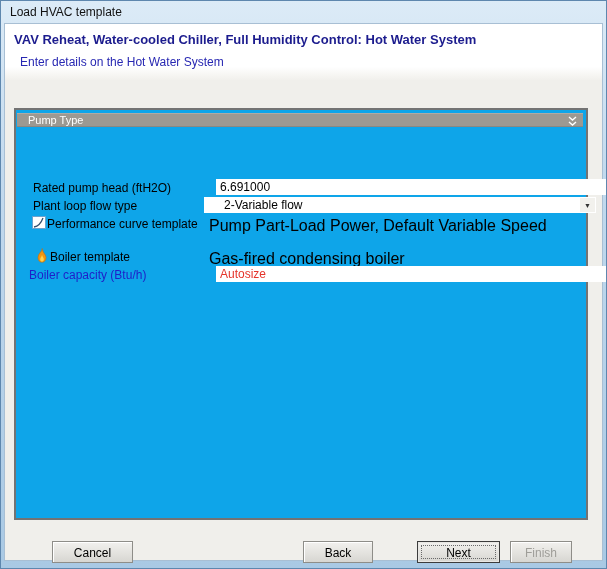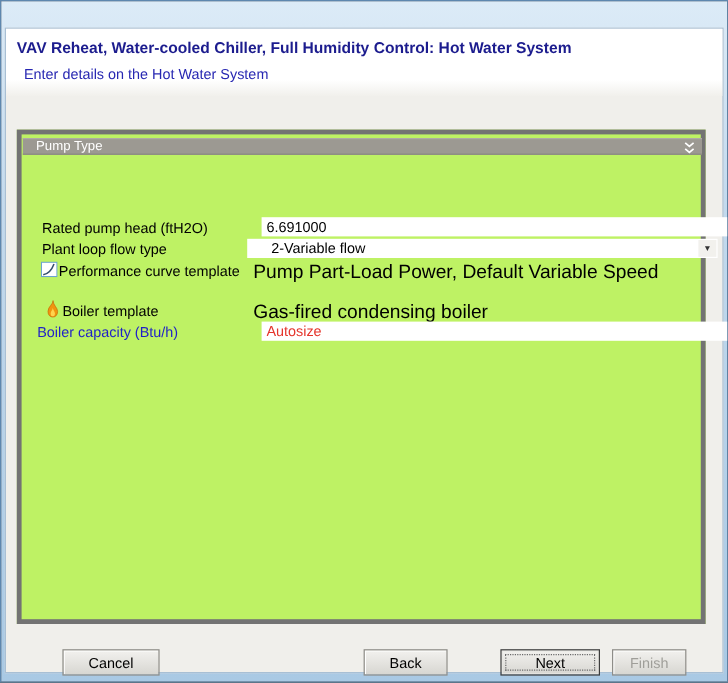--- a/index.html
+++ b/index.html
@@ -27,21 +27,21 @@
   .heading{
     position:absolute;left:9px;top:8px;
     font-size:13px;font-weight:bold;color:#1c1c8e;
   }
   .subheading{
     position:absolute;left:15px;top:31px;
     font-size:12px;color:#2727b2;
   }
   .panel{
     position:absolute;left:9px;top:84px;width:574px;height:412px;
-    border:4px solid #737373;background:#bef264;
+    border:2px solid #737373;background:#0ea5e9;
   }
   .secbar{
     position:absolute;left:1px;width:566px;height:14px;
     background:#9c9992;color:#ffffff;font-size:11px;
     display:flex;align-items:center;padding-left:11px;
     border-top:1px solid #aeaba4;border-bottom:1px solid #8b8881;
   }
   .secbar .chev{position:absolute;right:6px;top:2px;}
   .bar1{top:3px;}
   .bar2{top:74px;}
@@ -82,20 +82,23 @@
   .btn-back{left:298px;top:517px;width:70px;}
   .btn-next{left:412px;top:517px;width:83px;border:1px solid #3c3c3c;box-shadow:inset 0 0 0 1px #e8e7e3;}
   .btn-next::before{content:"";position:absolute;left:3px;top:3px;right:3px;bottom:3px;border:1px dotted #6a6a6a;}
   .btn-finish{left:505px;top:517px;width:62px;color:#9f9e99;}
 </style>
 </head>
 <body>
 
 <div class="dialog">
 
+  <div class="titlebar">
+    <span>Load HVAC template</span>
+  </div>
 
   <div class="client">
 
     <div class="headerband">
       <div class="heading">VAV Reheat, Water-cooled Chiller, Full Humidity Control: Hot Water System</div>
       <div class="subheading">Enter details on the Hot Water System</div>
     </div>
 
     <div class="panel">
 

